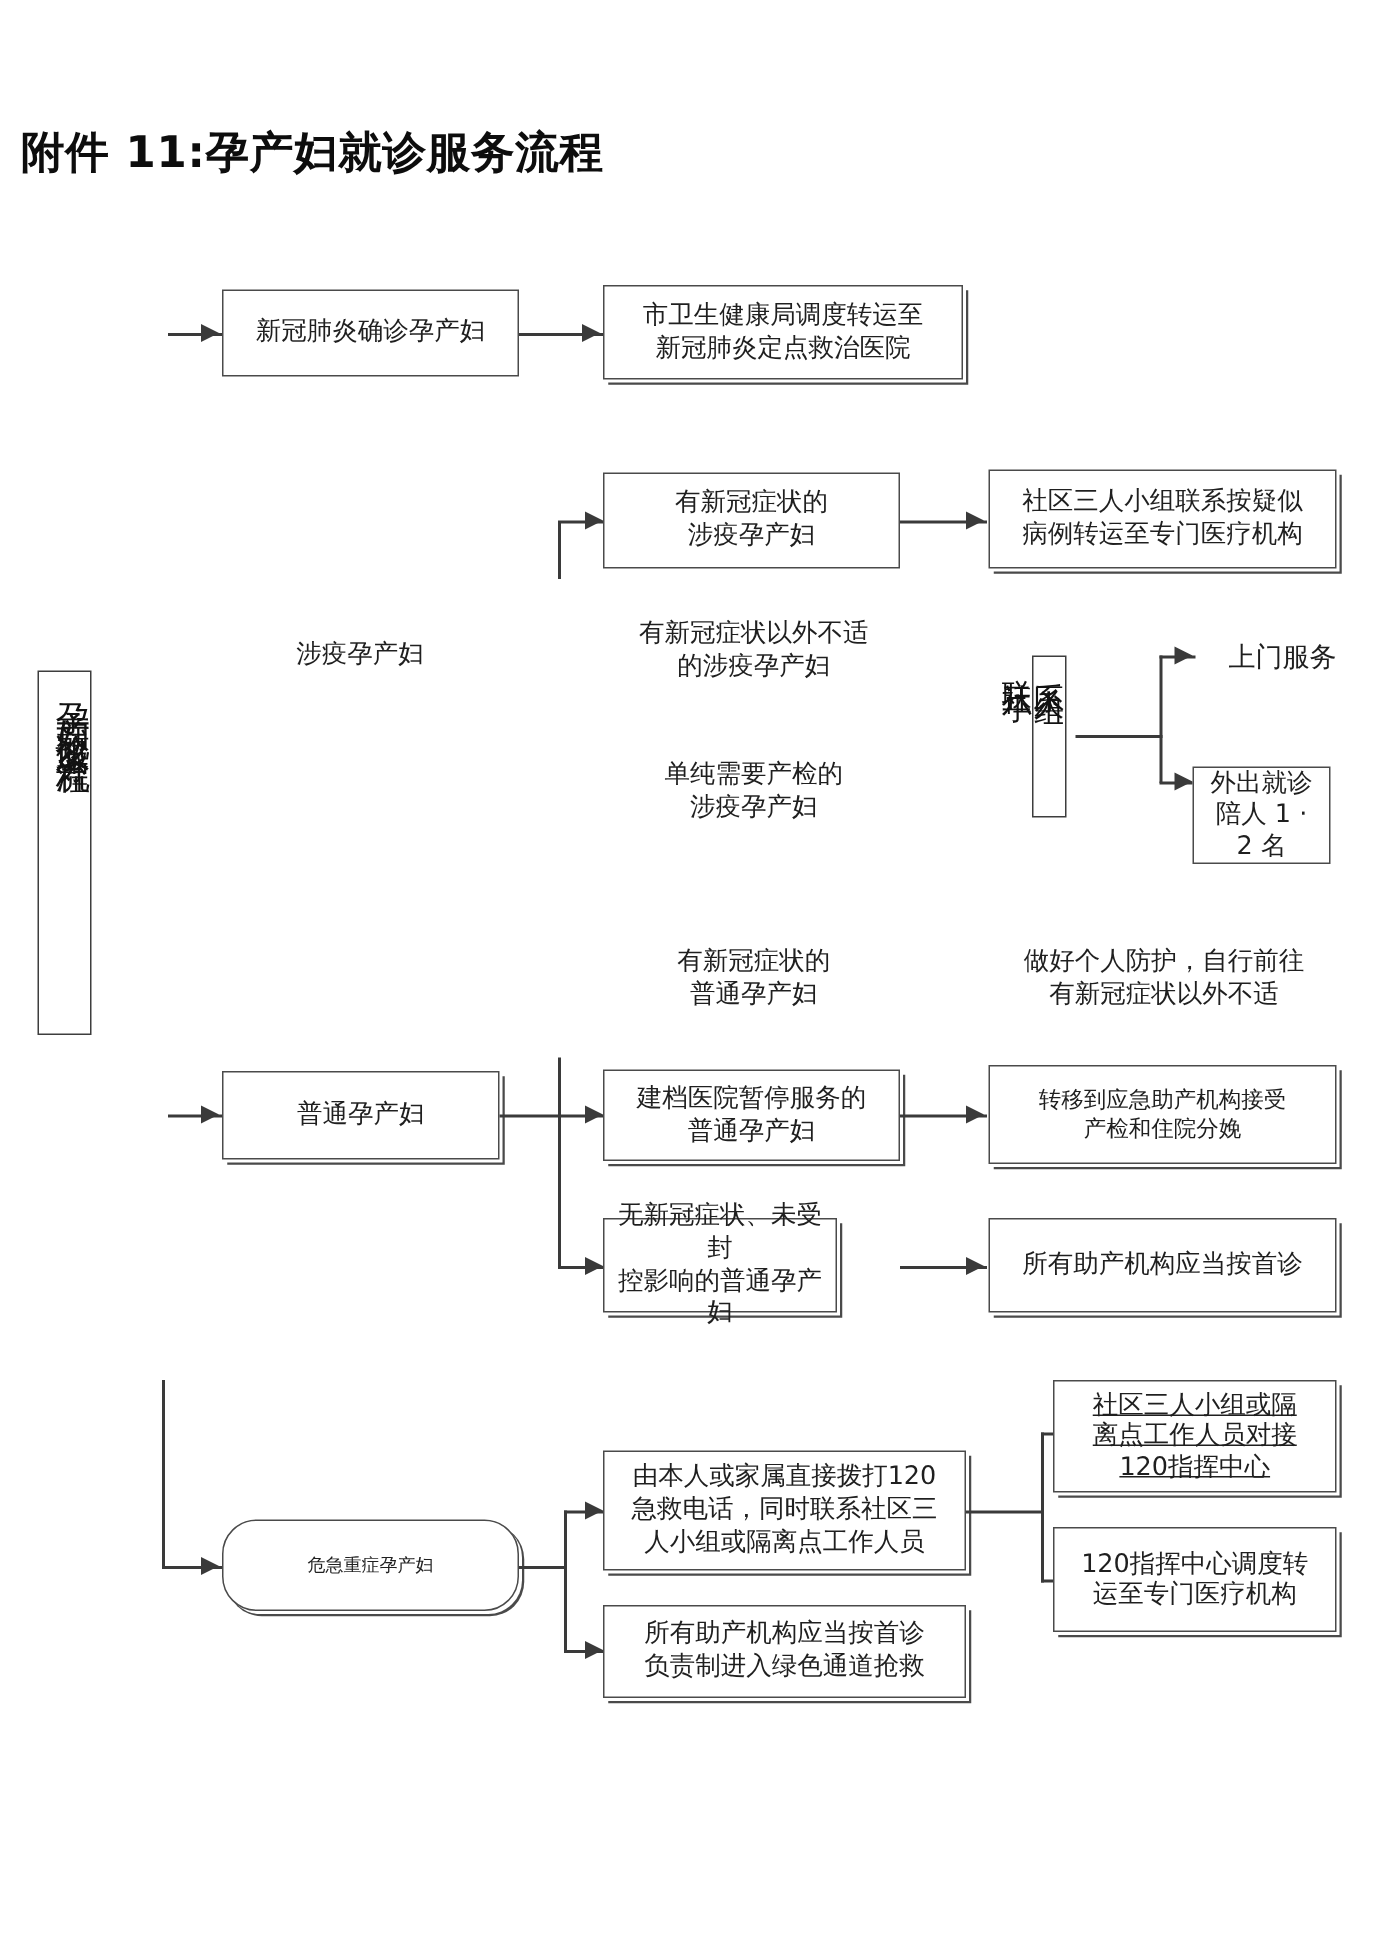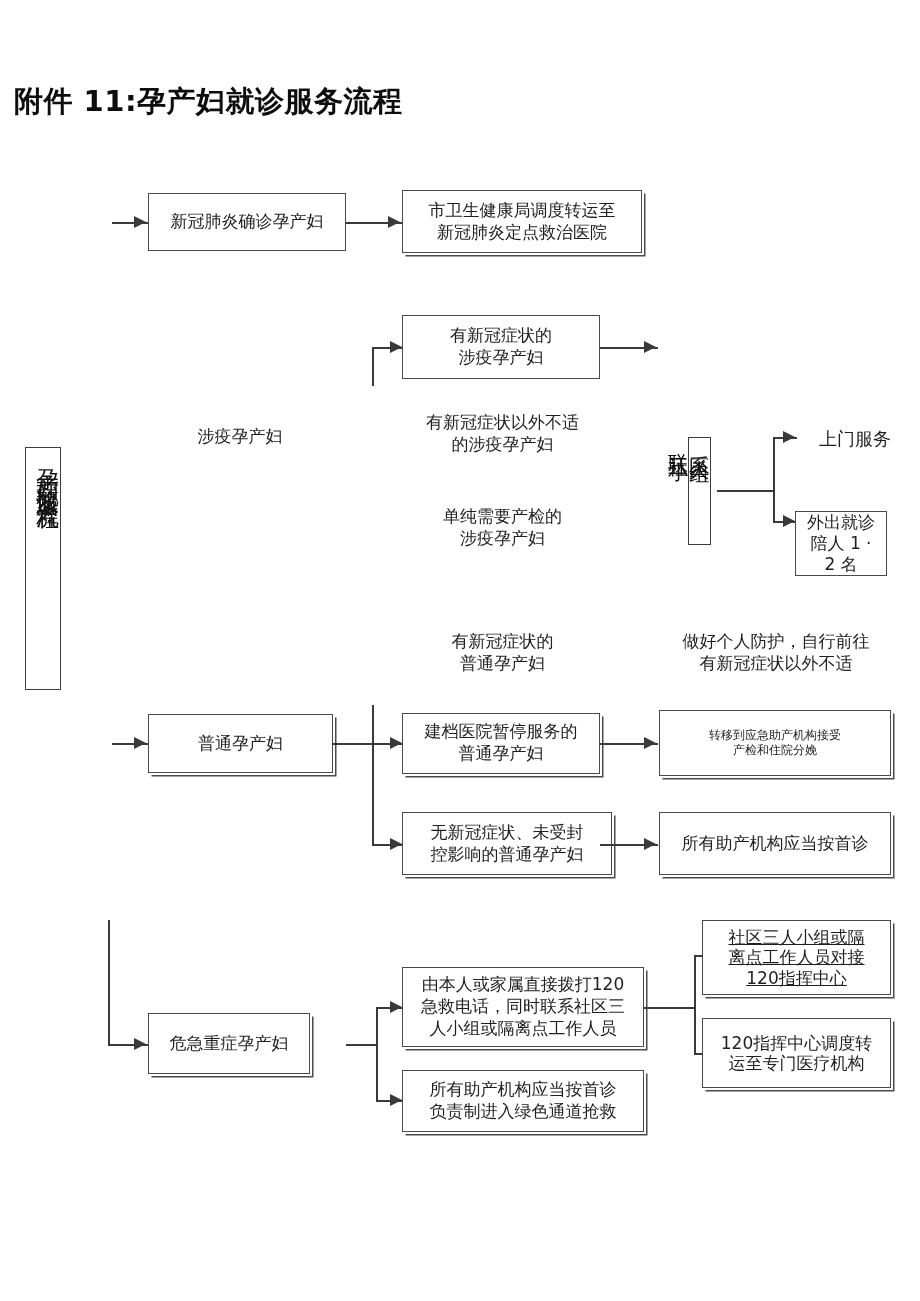--- a/index.html
+++ b/index.html
@@ -140,20 +140,24 @@
   <div class="arrow" style="left:390px; top:341px;"></div>
 
   <div class="box" style="left:402px; top:315px; width:198px; height:64px; font-size:17px; white-space:pre-line;">
     <span class="inner">有新冠症状的
 涉疫孕产妇</span>
   </div>
 
   <div class="hline" style="left:600px; top:347px; width:58px;"></div>
   <div class="arrow" style="left:644px; top:341px;"></div>
 
+  <div class="box framed" style="left:659px; top:313px; width:232px; height:66px; font-size:17px; white-space:pre-line;">
+    <span class="inner">社区三人小组联系按疑似
+病例转运至专门医疗机构</span>
+  </div>
 
   <div class="label" style="left:175px; top:425px; width:130px; font-size:17px;">涉疫孕产妇</div>
 
   <div class="label" style="left:405px; top:411px; width:195px; font-size:17px;">有新冠症状以外不适
 的涉疫孕产妇</div>
 
   <div class="label" style="left:405px; top:505px; width:195px; font-size:17px;">单纯需要产检的
 涉疫孕产妇</div>
 
   <div class="vpair" style="left:668px; top:437px;">
@@ -190,53 +194,53 @@
   <div class="box framed" style="left:148px; top:714px; width:185px; height:59px; font-size:17px;">
     <span class="inner">普通孕产妇</span>
   </div>
 
   <div class="hline" style="left:333px; top:743px; width:40px;"></div>
   <div class="vline" style="left:372px; top:705px; height:140px;"></div>
 
   <div class="hline" style="left:372px; top:743px; width:30px;"></div>
   <div class="arrow" style="left:390px; top:737px;"></div>
 
-  <div class="box framed" style="left:402px; top:713px; width:198px; height:61px; font-size:17px; white-space:pre-line;font-family:Liberation Mono, monospace;">
+  <div class="box framed" style="left:402px; top:713px; width:198px; height:61px; font-size:17px; white-space:pre-line;">
     <span class="inner">建档医院暂停服务的
 普通孕产妇</span>
   </div>
 
   <div class="hline" style="left:600px; top:743px; width:58px;"></div>
   <div class="arrow" style="left:644px; top:737px;"></div>
 
-  <div class="box framed" style="left:659px; top:710px; width:232px; height:66px; font-size:12px; white-space:pre-line;">
+  <div class="box framed" style="left:659px; top:710px; width:232px; height:66px; font-size:15px; white-space:pre-line;">
     <span class="inner">转移到应急助产机构接受
 产检和住院分娩</span>
   </div>
 
   <div class="hline" style="left:372px; top:844px; width:30px;"></div>
   <div class="arrow" style="left:390px; top:838px;"></div>
 
-  <div class="box framed" style="left:402px; top:812px; width:210px; height:63px; font-size:17px; white-space:pre-line;">
+  <div class="box framed" style="left:402px; top:812px; width:156px; height:63px; font-size:17px; white-space:pre-line;">
     <span class="inner">无新冠症状、未受封
 控影响的普通孕产妇</span>
   </div>
 
   <div class="hline" style="left:600px; top:844px; width:58px;"></div>
   <div class="arrow" style="left:644px; top:838px;"></div>
 
   <div class="box framed" style="left:659px; top:812px; width:232px; height:63px; font-size:17px;">
     <span class="inner">所有助产机构应当按首诊</span>
   </div>
 
   <div class="vline" style="left:108px; top:920px; height:126px;"></div>
   <div class="hline" style="left:108px; top:1044px; width:40px;"></div>
   <div class="arrow" style="left:134px; top:1038px;"></div>
 
-  <div class="box framed" style="left:148px; top:1013px; width:162px; height:61px; font-size:17px;">
+  <div class="box framed" style="left:148px; top:1013px; width:198px; height:61px; font-size:12px;border-radius:23px;">
     <span class="inner">危急重症孕产妇</span>
   </div>
 
   <div class="hline" style="left:346px; top:1044px; width:32px;"></div>
   <div class="vline" style="left:376px; top:1007px; height:95px;"></div>
 
   <div class="hline" style="left:376px; top:1007px; width:26px;"></div>
   <div class="arrow" style="left:390px; top:1001px;"></div>
 
   <div class="box framed" style="left:402px; top:967px; width:242px; height:80px; font-size:17px; white-space:pre-line;">

